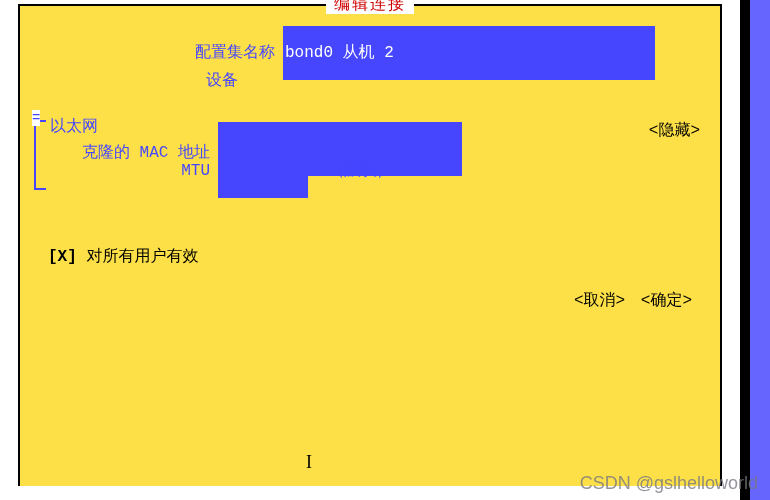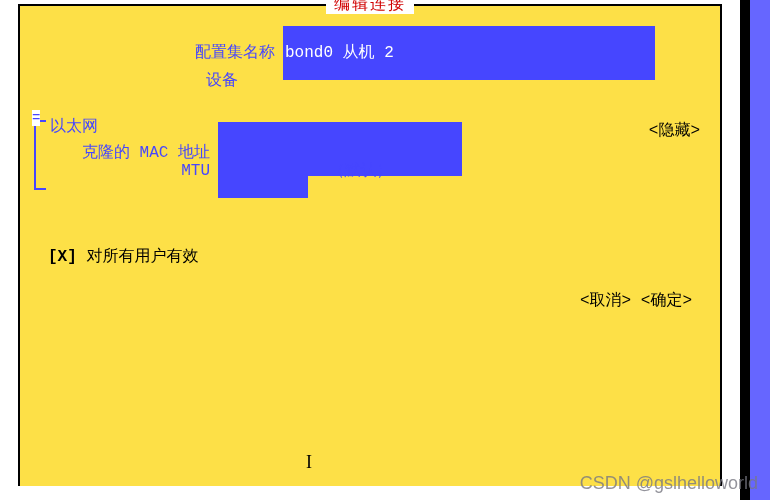--- a/index.html
+++ b/index.html
@@ -97,21 +97,21 @@
     left: 28px;
     color: #000;
   }
   .cb-mark-red { color: #d00000; background: #fff; }
   .btns {
     position: absolute;
     right: 28px;
     top: 284px;
     color: #000;
   }
-  .btns span { }
+  .btns span { margin-left: 6px; }
   .cursor {
     position: absolute;
     left: 286px;
     top: 446px;
     font-size: 18px;
     color: #000;
     font-family: serif;
   }
   .watermark {
     position: absolute;

